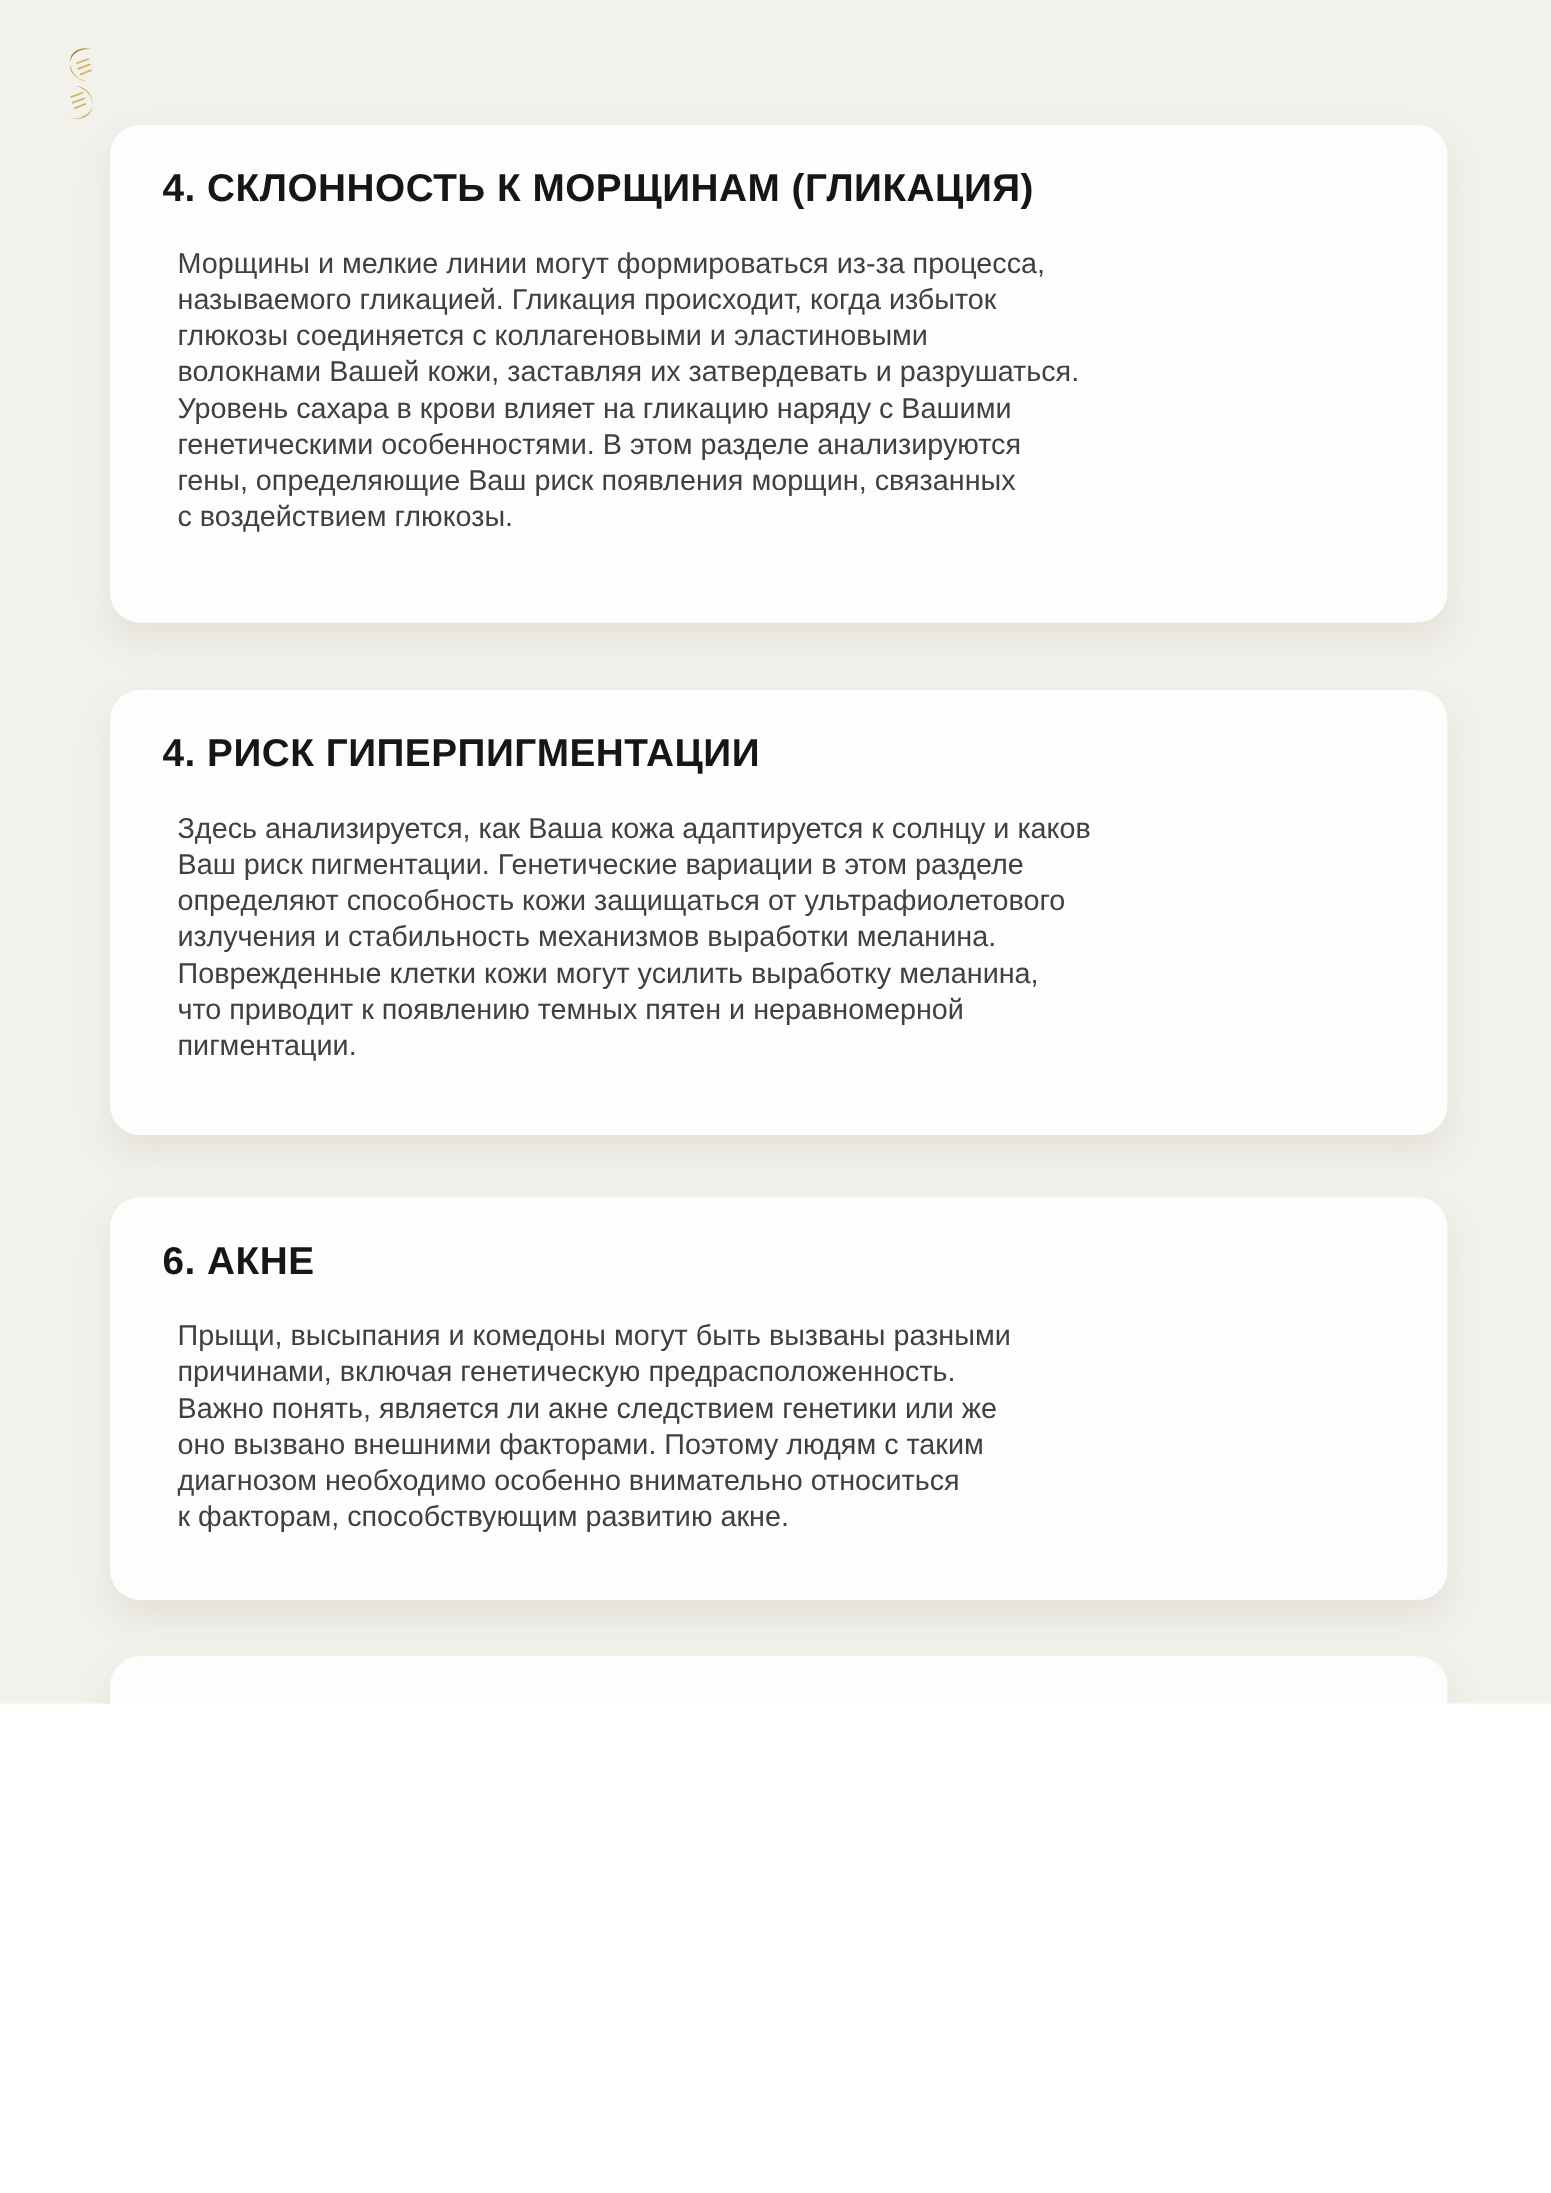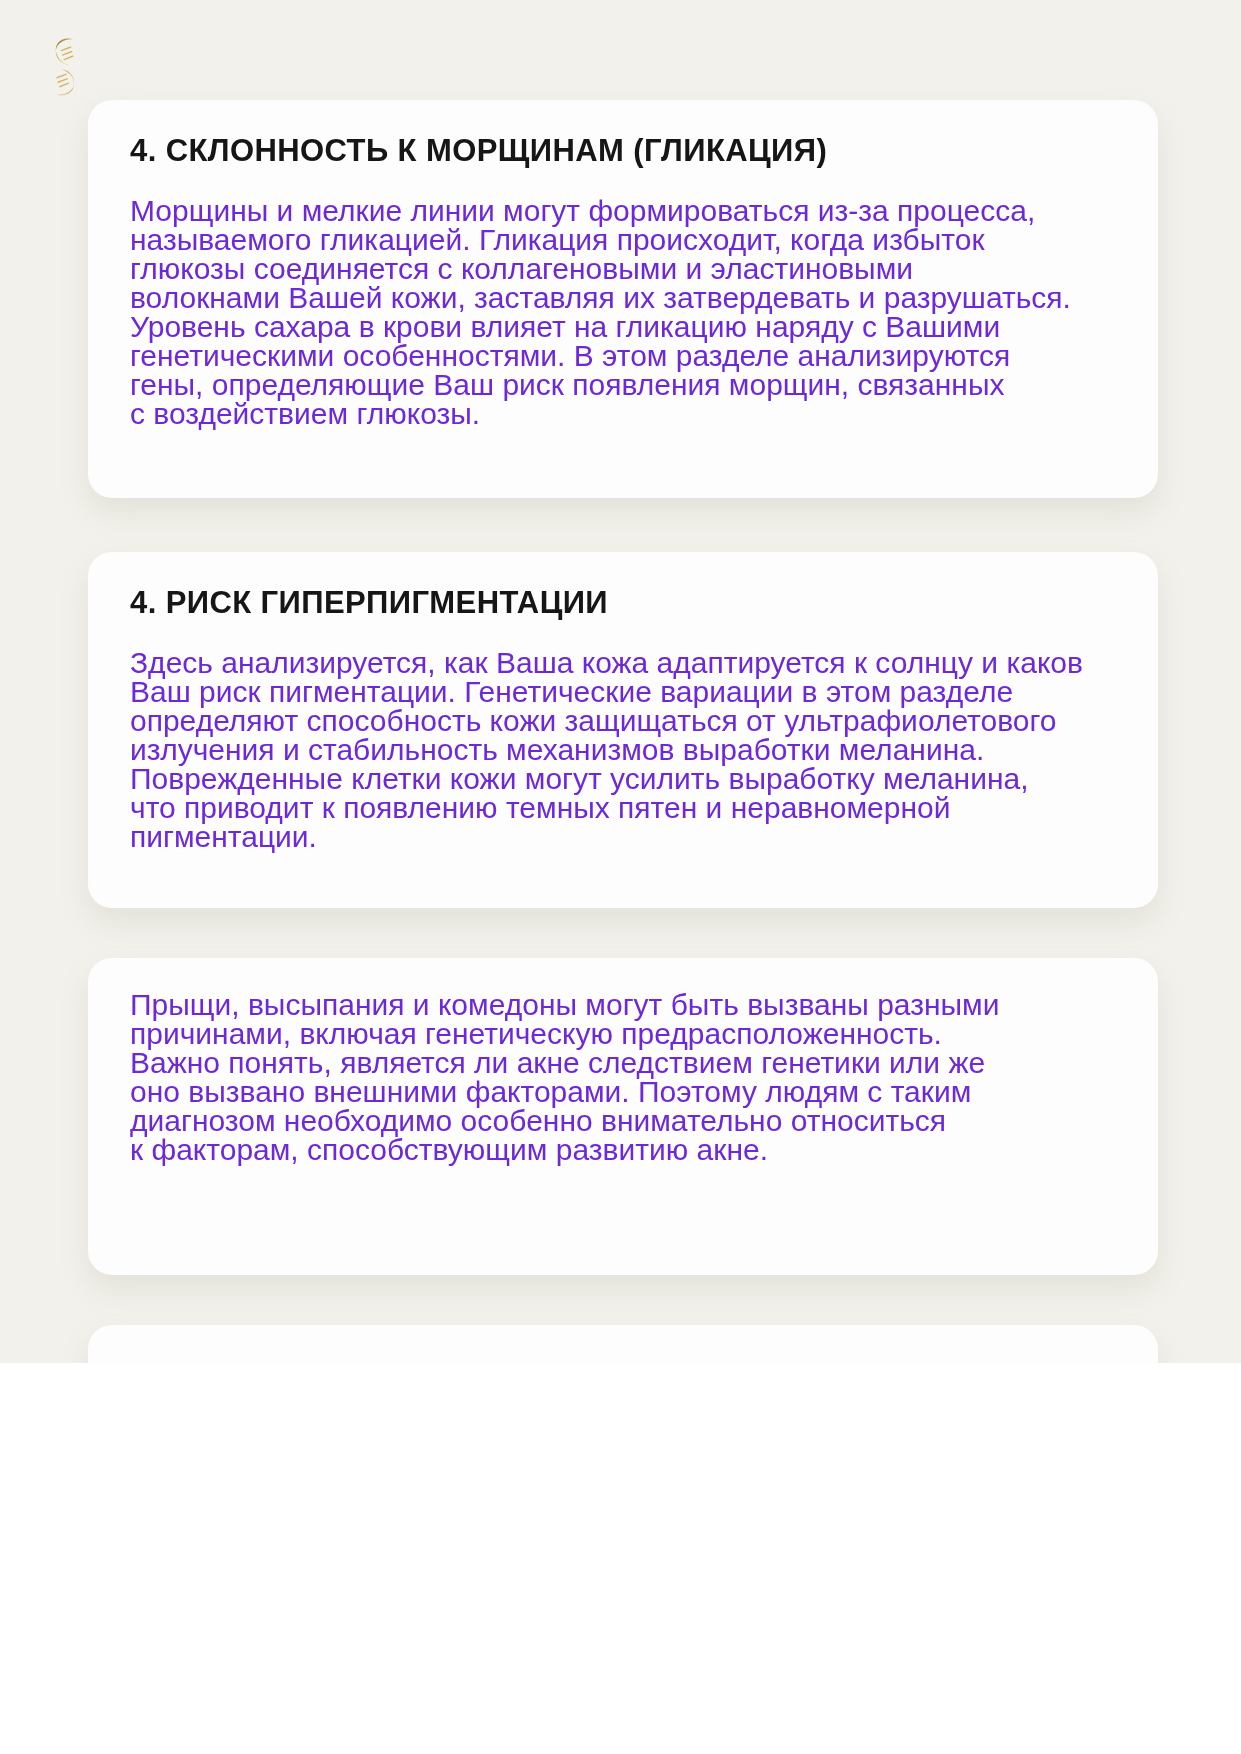--- a/index.html
+++ b/index.html
@@ -29,24 +29,24 @@
   .card-4{top:1325px;min-height:276px;}
   .card h2{
     margin:0 0 26px 0;
     font-size:31px;
     line-height:38px;
     font-weight:800;
     letter-spacing:0.4px;
     color:#161616;
   }
   .card p{
-    margin:0;
-    font-size:30px;
+    margin:12px;
+    font-size:23px;
     line-height:29px;
-    color:#6d28d9;
+    color:#404040;
     white-space:pre-line;
   }
   .footer-rule{
     position:absolute;left:0;top:1669px;
     width:790px;height:3px;
     background:linear-gradient(90deg,#a8862f,#c9a54b 60%,#b8963f);
     border-radius:2px;
   }
   .page-number{
     position:absolute;left:842px;top:1640px;
@@ -106,20 +106,21 @@
     <p>Здесь анализируется, как Ваша кожа адаптируется к солнцу и каков
 Ваш риск пигментации. Генетические вариации в этом разделе
 определяют способность кожи защищаться от ультрафиолетового
 излучения и стабильность механизмов выработки меланина.
 Поврежденные клетки кожи могут усилить выработку меланина,
 что приводит к появлению темных пятен и неравномерной
 пигментации.</p>
   </section>
 
   <section class="card card-3">
+    <h2>6. АКНЕ</h2>
     <p>Прыщи, высыпания и комедоны могут быть вызваны разными
 причинами, включая генетическую предрасположенность.
 Важно понять, является ли акне следствием генетики или же
 оно вызвано внешними факторами. Поэтому людям с таким
 диагнозом необходимо особенно внимательно относиться
 к факторам, способствующим развитию акне.</p>
   </section>
 
   <section class="card card-4">
     <h2>9. ЭСТЕТИЧЕСКИЕ ПРОБЛЕМЫ КОЖИ</h2>

